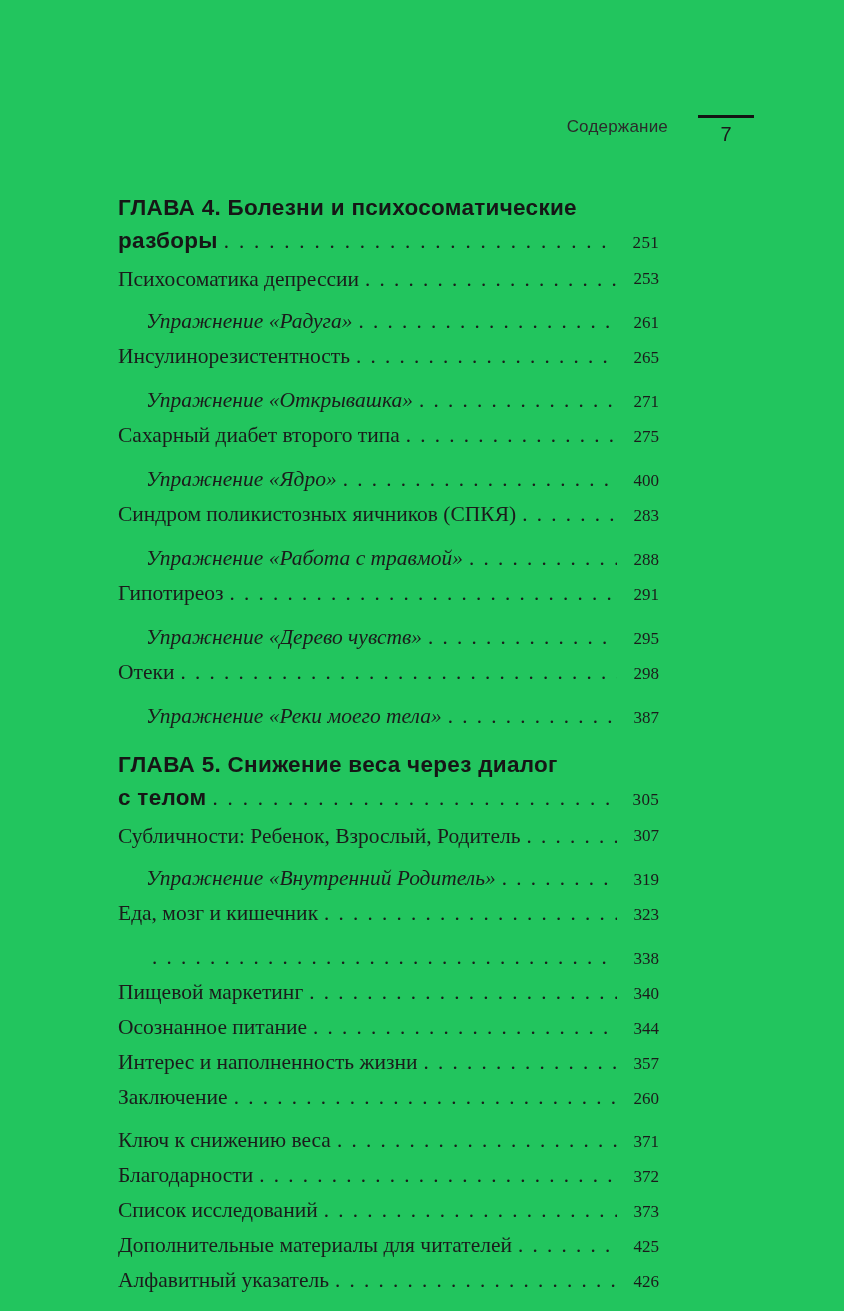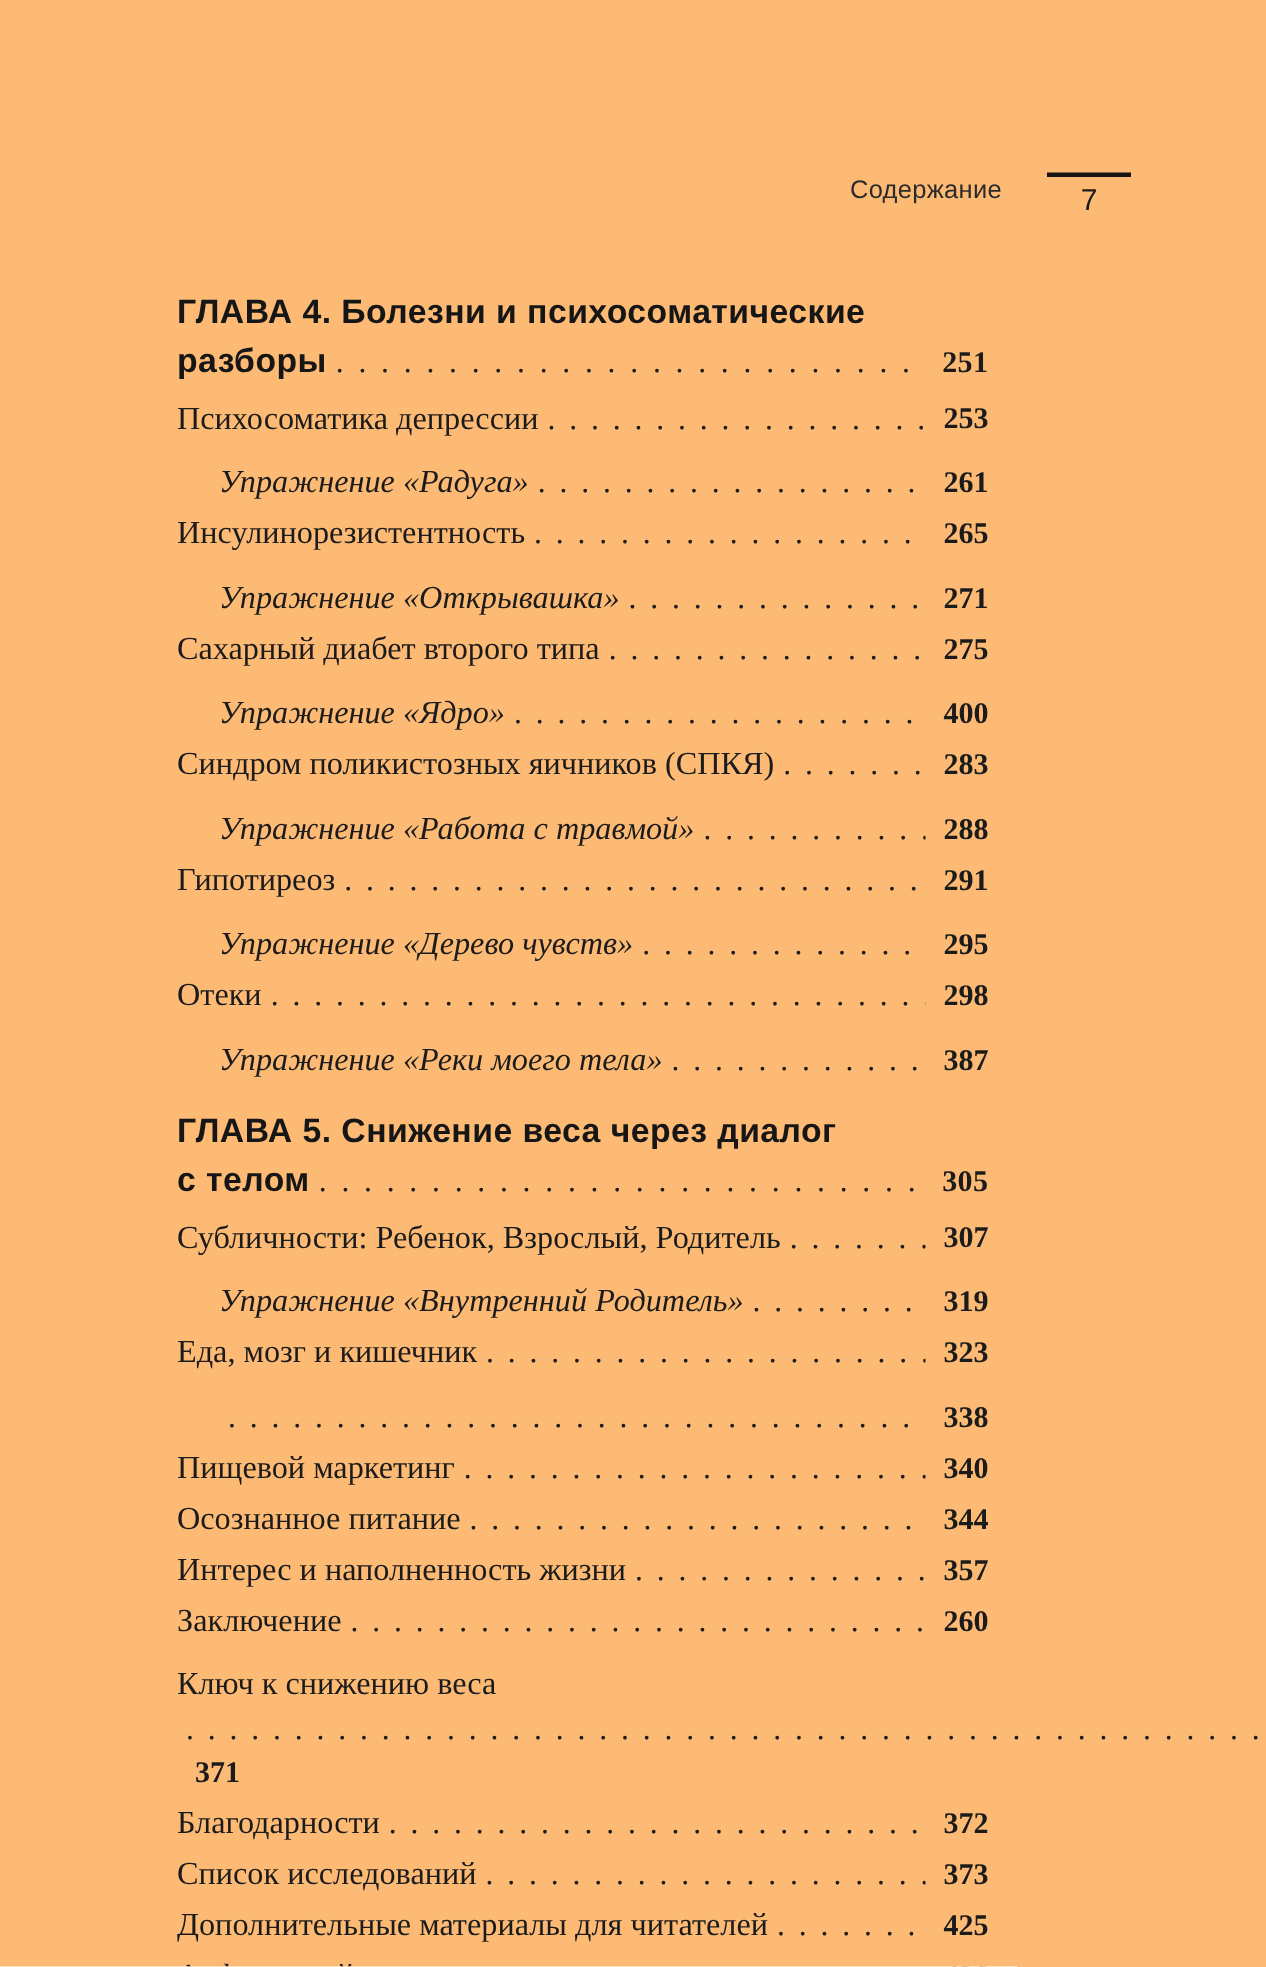--- a/index.html
+++ b/index.html
@@ -1,20 +1,20 @@
 <!DOCTYPE html>
 <html lang="ru"><head>
 <meta charset="utf-8">
 <style>
   html, body { margin: 0; padding: 0; background: #ffffff; }
   .page {
     position: relative;
     width: 844px;
     height: 1311px;
-    background: #fdba74;
+    background: #22c55e;
     overflow: hidden;
     font-family: "Liberation Serif", "DejaVu Serif", serif;
     color: #1b1b1b;
   }
 
   
   .running-title {
     position: absolute;
     top: 117px;
     right: 176px;
@@ -65,23 +65,23 @@
     color: #1b1b1b;
   }
   .dots::after {
     content: ". . . . . . . . . . . . . . . . . . . . . . . . . . . . . . . . . . . . . . . . . . . . . . . . . . . . . . . . . . . .";
     word-spacing: 4px;
   }
   .page-num {
     min-width: 42px;
     text-align: right;
     font-family: "Liberation Serif", "DejaVu Serif", serif;
-    font-weight: 700;
+    font-weight: 400;
     font-style: normal;
-    font-size: 20px;
+    font-size: 17px;
     color: #1b1b1b;
     white-space: nowrap;
   }
 
   .entry.item {
     font-size: 21.5px;
     line-height: 30px;
     margin-top: 3px;
   }
   .entry.exercise {
@@ -95,21 +95,21 @@
     font-family: "Liberation Sans", "DejaVu Sans", sans-serif;
     font-weight: 700;
     font-size: 22.5px;
     letter-spacing: 0.3px;
     line-height: 33px;
     color: #161616;
     margin-top: 15px;
   }
   .toc > .entry:first-child { margin-top: 0; }
   .entry.chapter + .entry.item { margin-top: 5px; align-items: flex-end; }
-  .entry.gap-above { margin-top: 11px; flex-direction: column; }
+  .entry.gap-above { margin-top: 11px; }
 </style>
 </head>
 <body>
 
 <div class="page">
 
   <span class="running-title">Содержание</span>
 
   <div class="folio">
     <div class="folio-rule"></div>

